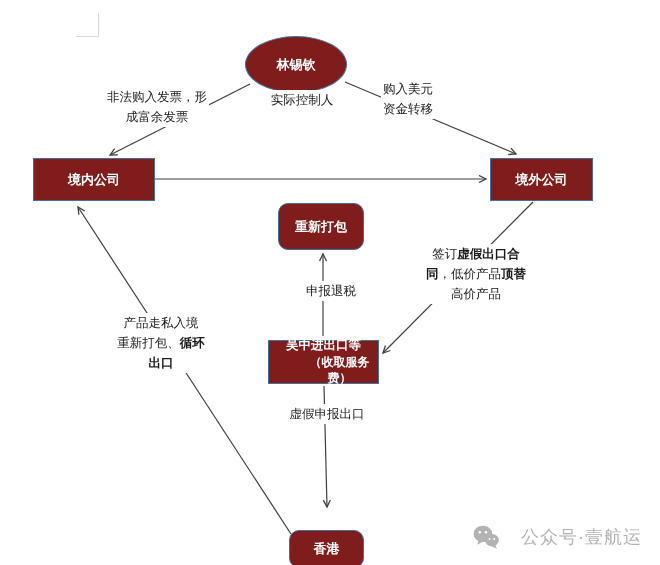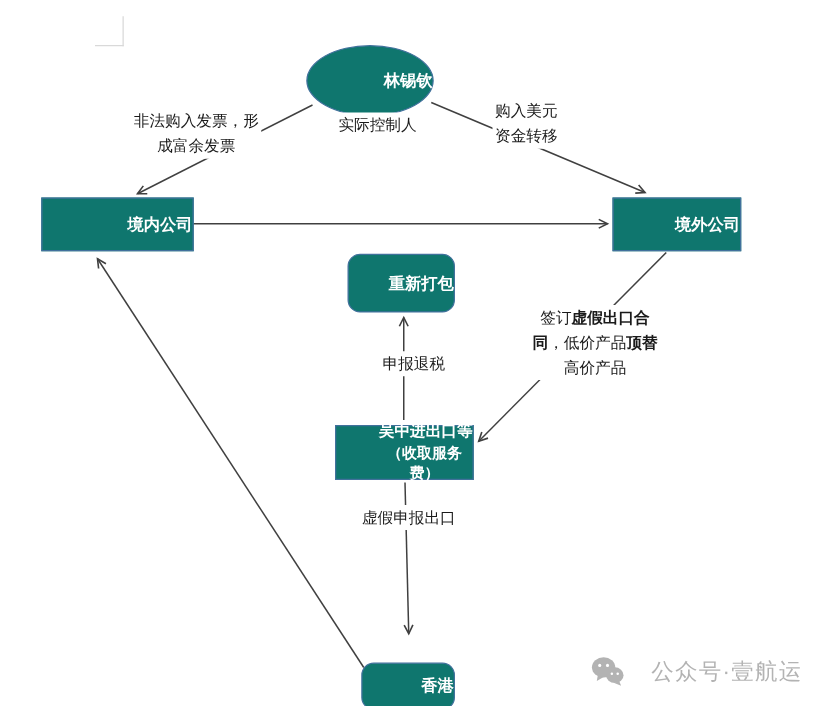--- a/index.html
+++ b/index.html
@@ -9,22 +9,22 @@
   }
   .lines{position:absolute;left:0;top:0;z-index:1;}
   
   .corner-mark{
     position:absolute;left:76px;top:13px;width:22px;height:23px;
     border-right:1px solid #d9d9d9;border-bottom:1px solid #d9d9d9;z-index:0;
   }
   
   .node{
     position:absolute;z-index:2;display:flex;flex-direction:column;
-    align-items:flex-end;justify-content:center;
-    background:#0f766e;border:1.5px solid #41719C;
+    align-items:center;justify-content:center;
+    background:#7f1d1d;border:1.5px solid #41719C;
     color:#ffffff;font-weight:bold;font-size:13px;line-height:1.35;
     box-sizing:border-box;text-align:center;
   }
   .node.ellipse{border-radius:50%;}
   .node.rounded{border-radius:10px;}
   .node .sub{font-size:12px;font-weight:bold;margin-left:32px;}
   .node-lin{left:245px;top:36px;width:102px;height:57px;}
   .node-domestic{left:33px;top:158px;width:122px;height:43px;}
   .node-overseas{left:490px;top:158px;width:103px;height:43px;}
   .node-tax{left:278px;top:203px;width:86px;height:47px;}
@@ -32,21 +32,21 @@
   .node-hk{left:289px;top:530px;width:75px;height:38px;}
   
   .elabel{
     position:absolute;z-index:3;background:#ffffff;color:#1a1a1a;
     font-size:12.5px;line-height:20px;text-align:center;white-space:nowrap;
     transform:translate(-50%,-50%);padding:0 2px;
   }
   .elabel b{font-weight:bold;}
   .lab-controller{left:302px;top:100px;}
   .lab-invoice{left:157px;top:107px;}
-  .lab-usd{left:421px;top:99px;}
+  .lab-usd{left:408px;top:99px;}
   .lab-contract{left:476px;top:274px;}
   .lab-refund{left:331px;top:291px;}
   .lab-smuggle{left:161px;top:343px;}
   .lab-fake{left:327px;top:414px;}
   
   .watermark{
     position:absolute;left:472px;top:523px;z-index:4;display:flex;
     align-items:center;gap:21px;color:#b3b3b3;font-size:18px;letter-spacing:1px;
   }
   .watermark .wicon{width:28px;height:28px;display:block;}
@@ -116,20 +116,25 @@
   </div>
 
   <div class="elabel lab-contract">
     <span>签订</span><b>虚假出口合</b><br>
     <b>同</b><span>，低价产品</span><b>顶替</b><br>
     <span>高价产品</span>
   </div>
 
   <div class="elabel lab-refund">申报退税</div>
 
+  <div class="elabel lab-smuggle">
+    <span>产品走私入境</span><br>
+    <span>重新打包、</span><b>循环</b><br>
+    <b>出口</b>
+  </div>
 
   <div class="elabel lab-fake">虚假申报出口</div>
 
   <div class="watermark">
     <svg class="wicon" viewBox="0 0 36 36">
       <ellipse cx="14" cy="14" rx="12" ry="10.5" fill="#b3b3b3"></ellipse>
       <polygon points="8,22 7,28 14,24" fill="#b3b3b3"></polygon>
       <ellipse cx="25.5" cy="22" rx="9" ry="8" fill="#b3b3b3"></ellipse>
       <polygon points="30,28 32,33 25,30" fill="#b3b3b3"></polygon>
       <circle cx="10" cy="12" r="1.6" fill="#ffffff"></circle>

